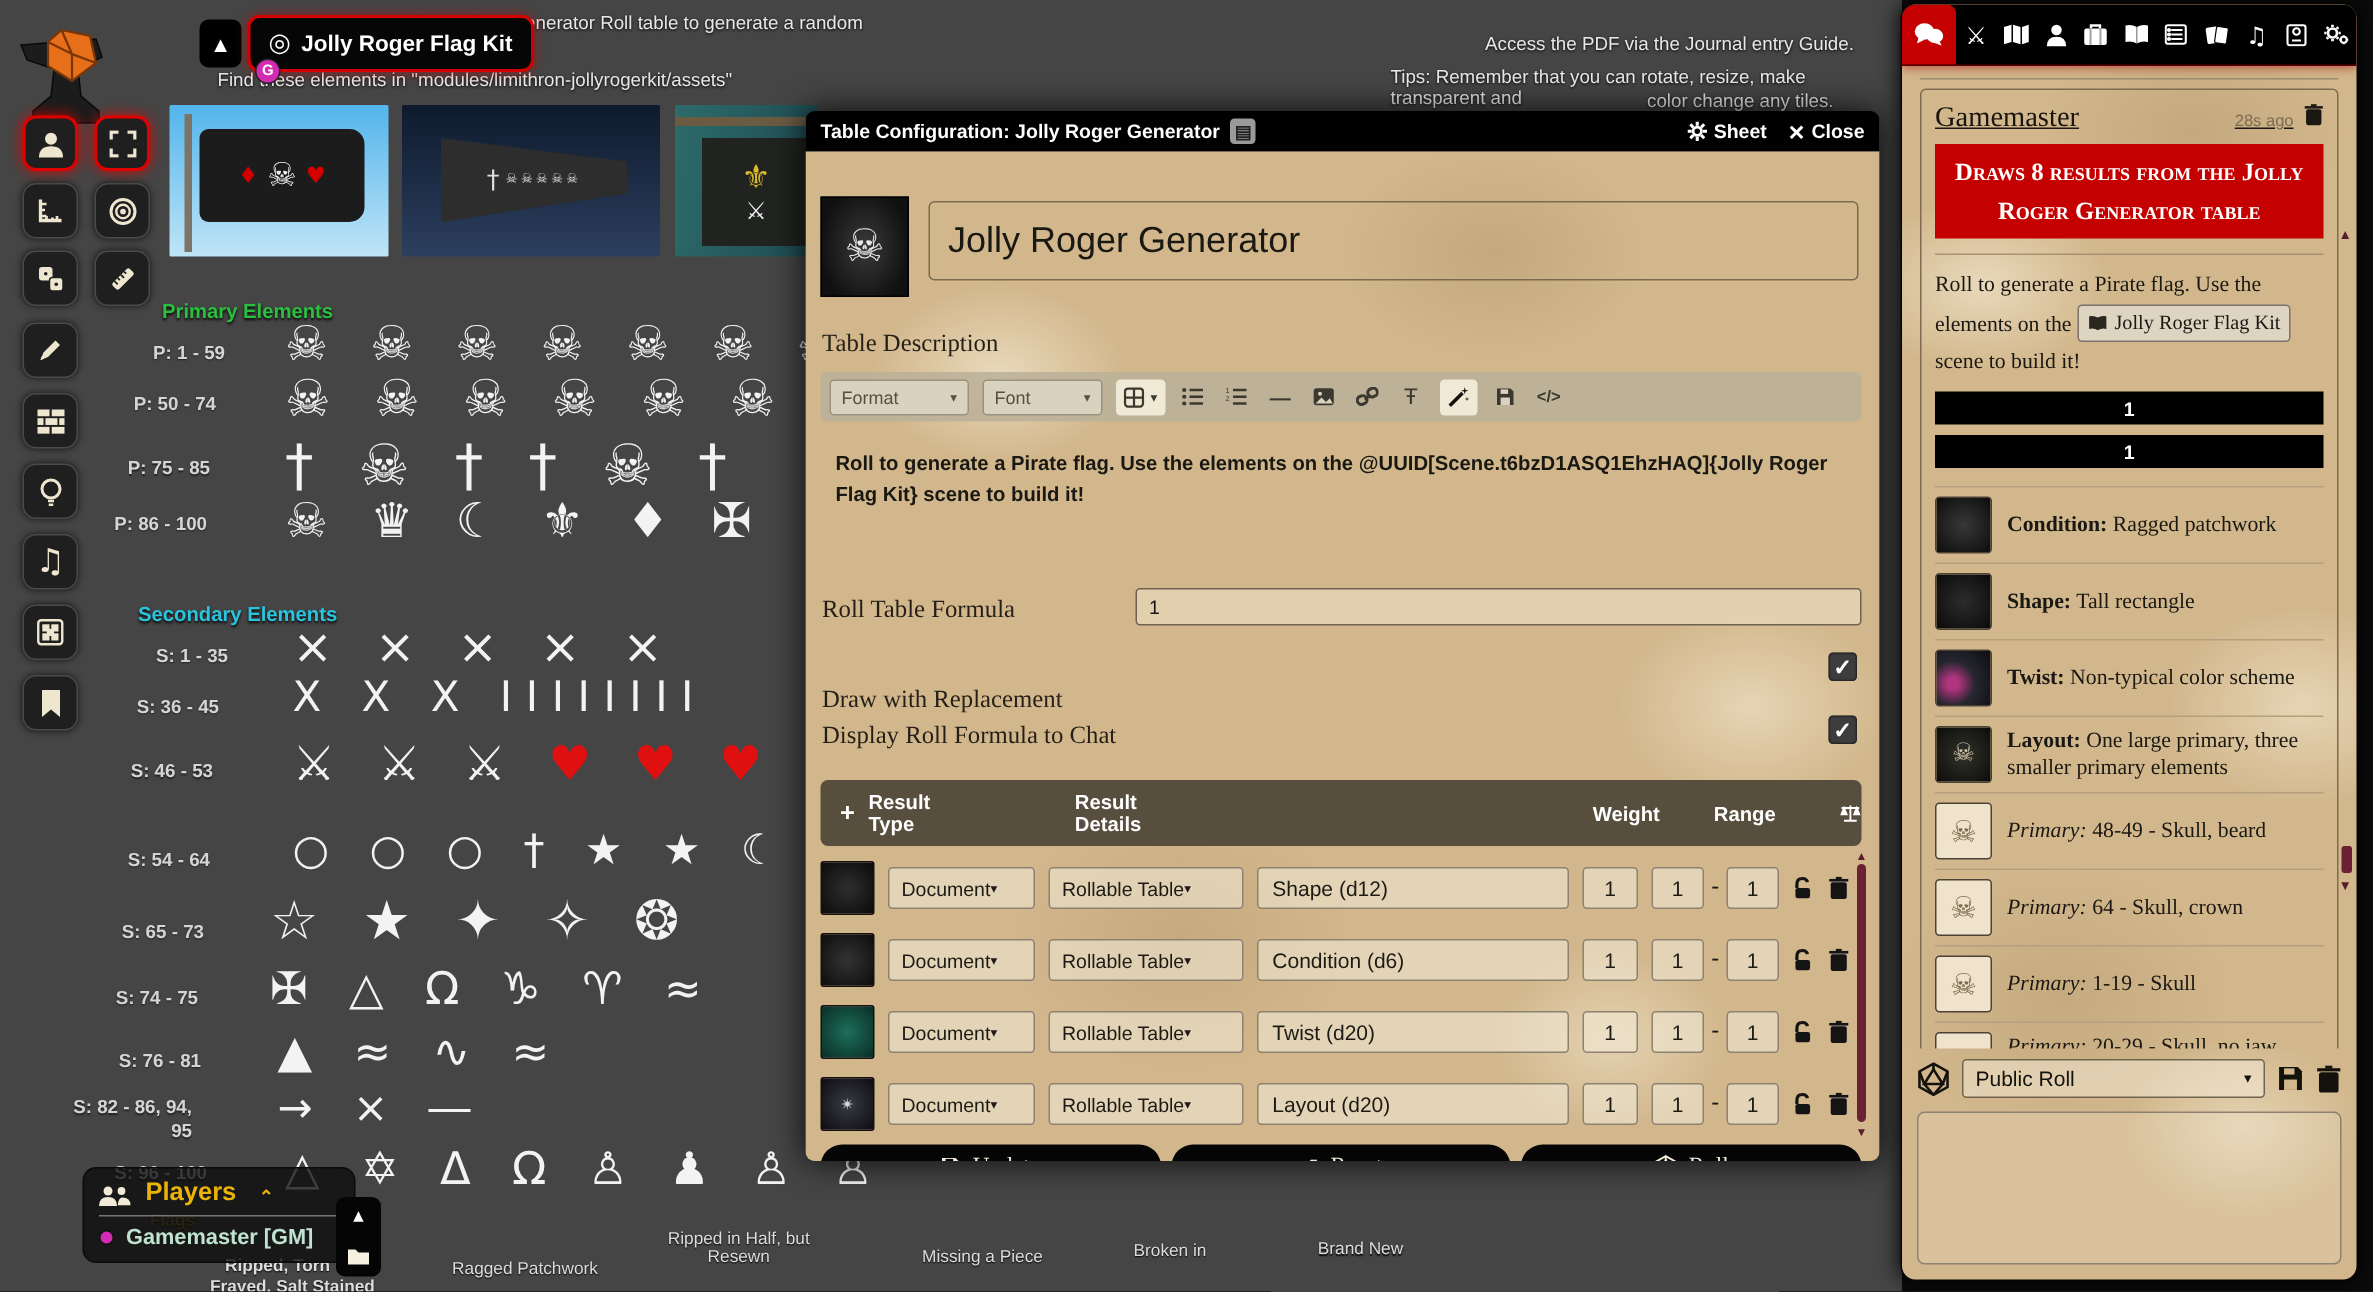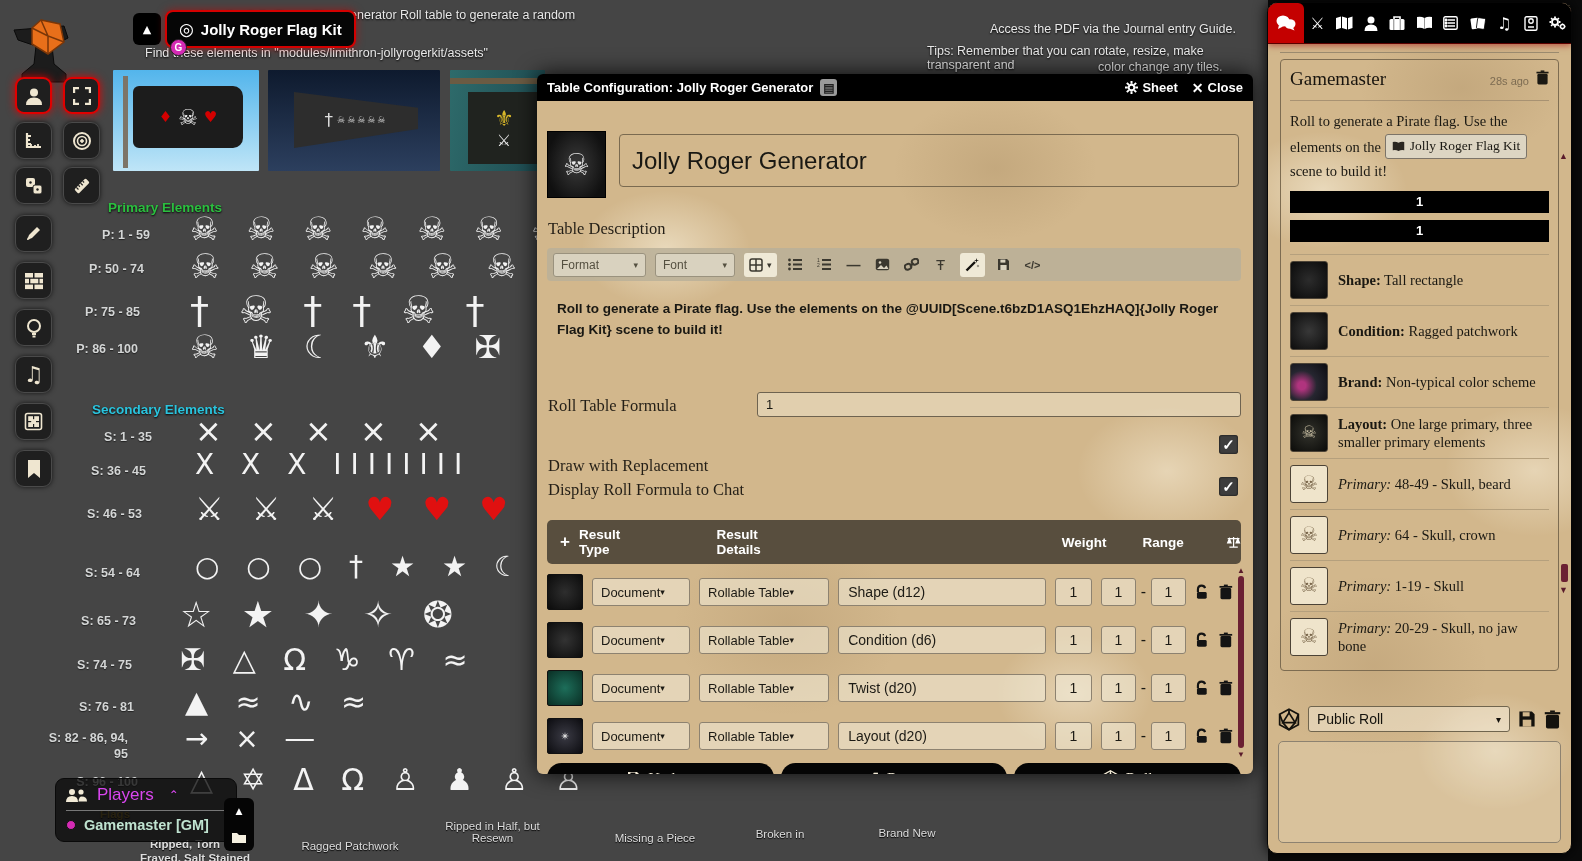--- a/index.html
+++ b/index.html
@@ -23,21 +23,21 @@
   #scene-nav-item { position:absolute; left:165px; top:10px; height:38px; padding:0 12px; background:#060606; border:2px solid #d40000; border-radius:8px; color:#fff; font-weight:bold; font-size:15px; display:flex; align-items:center; gap:7px; box-shadow:0 0 8px rgba(200,0,0,.6); }
   #gm-badge { position:absolute; left:170px; top:39px; width:17px; height:17px; border-radius:50%; background:#d42bb4; border:1px solid #222; color:#fff; font-size:10px; font-weight:bold; display:flex; align-items:center; justify-content:center; }
 
   
   .tool { position:absolute; width:37px; height:37px; background:#1f1f1f; border:1px solid #4a4a4a; border-radius:9px; display:flex; align-items:center; justify-content:center; color:#efe6d0; box-shadow:0 0 5px rgba(0,0,0,.7); }
   .tool.active { border:2px solid #e00000; box-shadow:0 0 9px rgba(230,0,0,.9); }
   .tool svg { display:block; }
 
   
   #players { position:absolute; left:55px; top:778px; width:182px; background:rgba(12,12,12,.78); border:1px solid #0a0a0a; border-radius:9px; padding:6px 10px 8px; color:#eee; }
-  #players .hdr { display:flex; align-items:center; gap:9px; font-size:17px; font-weight:normal; color:#d946ef; }
+  #players .hdr { display:flex; align-items:flex-end; gap:9px; font-size:17px; font-weight:bold; color:#eab308; }
   #players hr { border:none; border-top:1px solid #777; margin:5px 0 6px; }
   #players .prow { display:flex; align-items:center; gap:8px; font-size:14.5px; font-weight:bold; color:#bfe3d0; }
   .pdot { width:10px; height:10px; border-radius:50%; background:#d42bb4; border:1px solid #111; }
   #hotbar-mini { position:absolute; left:224px; top:798px; width:30px; height:53px; background:#050505; border-radius:6px; display:flex; flex-direction:column; align-items:center; justify-content:space-around; color:#fff; }
 
   
   .parchment { background-color:#d2b78c;
     background-image:
       radial-gradient(ellipse 130px 90px at 18% 22%, rgba(255,250,233,.5), transparent 65%),
       radial-gradient(ellipse 170px 120px at 64% 10%, rgba(122,92,52,.16), transparent 60%),
@@ -82,21 +82,21 @@
   #dialog-footer { position:absolute; left:10px; top:662px; width:694px; display:flex; gap:7px; }
   .pill-btn { flex:1; height:29px; background:#050505; color:#f2ead6; border-radius:15px; display:flex; align-items:center; justify-content:center; gap:8px; font-family:"Liberation Serif", serif; font-size:15.5px; }
 
   
   #sidebar { position:absolute; left:1267px; top:2px; width:305px; height:852px; border:1px solid #060606; border-radius:10px; overflow:hidden; box-shadow:0 0 14px #000; display:flex; flex-direction:column; }
   #sb-tabs { height:41px; background:#000; display:flex; align-items:center; flex:none; color:#fff; border-bottom:1px solid #5a0000; box-shadow:0 2px 6px rgba(160,0,0,.5); }
   .sb-tab { flex:1; display:flex; align-items:center; justify-content:center; height:100%; color:#fff; }
   .sb-tab.active { background:#c40000; border-radius:6px 6px 0 0; flex:none; width:36px; }
   #chat-log { flex:1; position:relative; padding:10px 12px 0; overflow:hidden; }
   #chat-card { border:1px solid #7d6c51; border-radius:4px; padding:8px 9px; color:#1a1812; position:relative; }
-  #chat-card .msg-hdr { display:flex; align-items:baseline; }
+  #chat-card .msg-hdr { display:flex; align-items:baseline;text-decoration:underline; }
   #msg-sender { font-family:"Liberation Serif", serif; font-size:19px; color:#18140e; flex:1; }
   #msg-time { font-size:11px; color:#7d6c52; margin-right:7px; }
   #flavor-banner { margin-top:6px; background:#c50000; color:#fff; text-align:center; font-family:"Liberation Serif", serif; font-variant:small-caps; font-weight:bold; font-size:16.5px; line-height:1.55; padding:6px 8px; }
   .chat-hr { border:none; border-top:1px solid #a89272; margin:10px 0 8px; }
   #msg-desc { font-family:"Liberation Serif", serif; font-size:14.5px; line-height:1.7; }
   .content-link { display:inline-flex; align-items:center; gap:5px; background:#ddd5c2; border:1px solid #7c7468; border-radius:3px; padding:0 6px; font-size:13.5px; white-space:nowrap; }
   .roll-bar { margin-top:7px; height:22px; background:#000; color:#fff; font-weight:bold; font-size:13px; display:flex; align-items:center; justify-content:center; font-family:"Liberation Sans", sans-serif; }
   .res-item { display:flex; align-items:center; gap:10px; padding:6px 0; border-top:1px solid #b5a07d; font-family:"Liberation Serif", serif; font-size:14.5px; line-height:1.25; }
   .res-item:first-of-type { border-top:none; }
   .res-thumb { width:38px; height:38px; border:1px solid #4c4336; border-radius:3px; flex:none; display:flex; align-items:center; justify-content:center; font-family:"DejaVu Sans", sans-serif; }
@@ -662,49 +662,50 @@
       <div id="chat-card">
         <div class="msg-hdr">
           <span id="msg-sender">Gamemaster</span>
           <span id="msg-time">28s ago</span>
           <svg width="13" height="15" viewBox="0 0 14 16">
               <rect x="1.5" y="4" width="11" height="11.5" rx="1.5" fill="#1a1812"></rect>
               <rect x="0.5" y="1.8" width="13" height="1.8" fill="#1a1812"></rect>
               <rect x="5" y="0.4" width="4" height="1.6" fill="#1a1812"></rect>
             </svg>
         </div>
+        <div id="flavor-banner">Draws 8 results from the Jolly Roger Generator table</div>
         <hr class="chat-hr">
         <div id="msg-desc">
           <span>Roll to generate a Pirate flag. Use the elements on the</span>
           <span class="content-link">
             <svg width="13" height="11" viewBox="0 0 17 14" fill="#2a2620">
                 <path d="M8.5 2 Q5 0 1 1 V12 Q5 11 8.5 13 Q12 11 16 12 V1 Q12 0 8.5 2 Z"></path>
               </svg>
             <span>Jolly Roger Flag Kit</span>
           </span>
           <span>scene to build it!</span>
         </div>
         <div class="roll-bar">
             <span>1</span>
           </div>
         <div class="roll-bar" style="margin-bottom:12px;">
             <span>1</span>
           </div>
 
         <div class="res-item">
+          <div class="res-thumb" style="background:radial-gradient(#383838,#0c0c0c);"></div>
+          <div><span class="bold-lbl">Condition:</span> <span>Ragged patchwork</span></div>
+        </div>
+        <div class="res-item">
           <div class="res-thumb" style="background:radial-gradient(#2c2c2c,#0a0a0a);"></div>
           <div><span class="bold-lbl">Shape:</span> <span>Tall rectangle</span></div>
         </div>
         <div class="res-item">
-          <div class="res-thumb" style="background:radial-gradient(#383838,#0c0c0c);"></div>
-          <div><span class="bold-lbl">Condition:</span> <span>Ragged patchwork</span></div>
-        </div>
-        <div class="res-item">
           <div class="res-thumb" style="background:radial-gradient(circle at 30% 60%, #b0347e 12%, #262630 45%, #0c0c10);"></div>
-          <div><span class="bold-lbl">Brand:</span> <span>Non-typical color scheme</span></div>
+          <div><span class="bold-lbl">Twist:</span> <span>Non-typical color scheme</span></div>
         </div>
         <div class="res-item">
           <div class="res-thumb" style="background:radial-gradient(#33332c,#0b0b09); color:#cfc5a8; font-size:17px;">☠</div>
           <div><span class="bold-lbl">Layout:</span> <span>One large primary, three smaller primary elements</span></div>
         </div>
         <div class="res-item">
           <div class="res-thumb" style="background:#efe4cb; color:#7a674b; font-size:20px;">☠</div>
           <div><span class="ital-lbl">Primary:</span> <span>48-49 - Skull, beard</span></div>
         </div>
         <div class="res-item">

